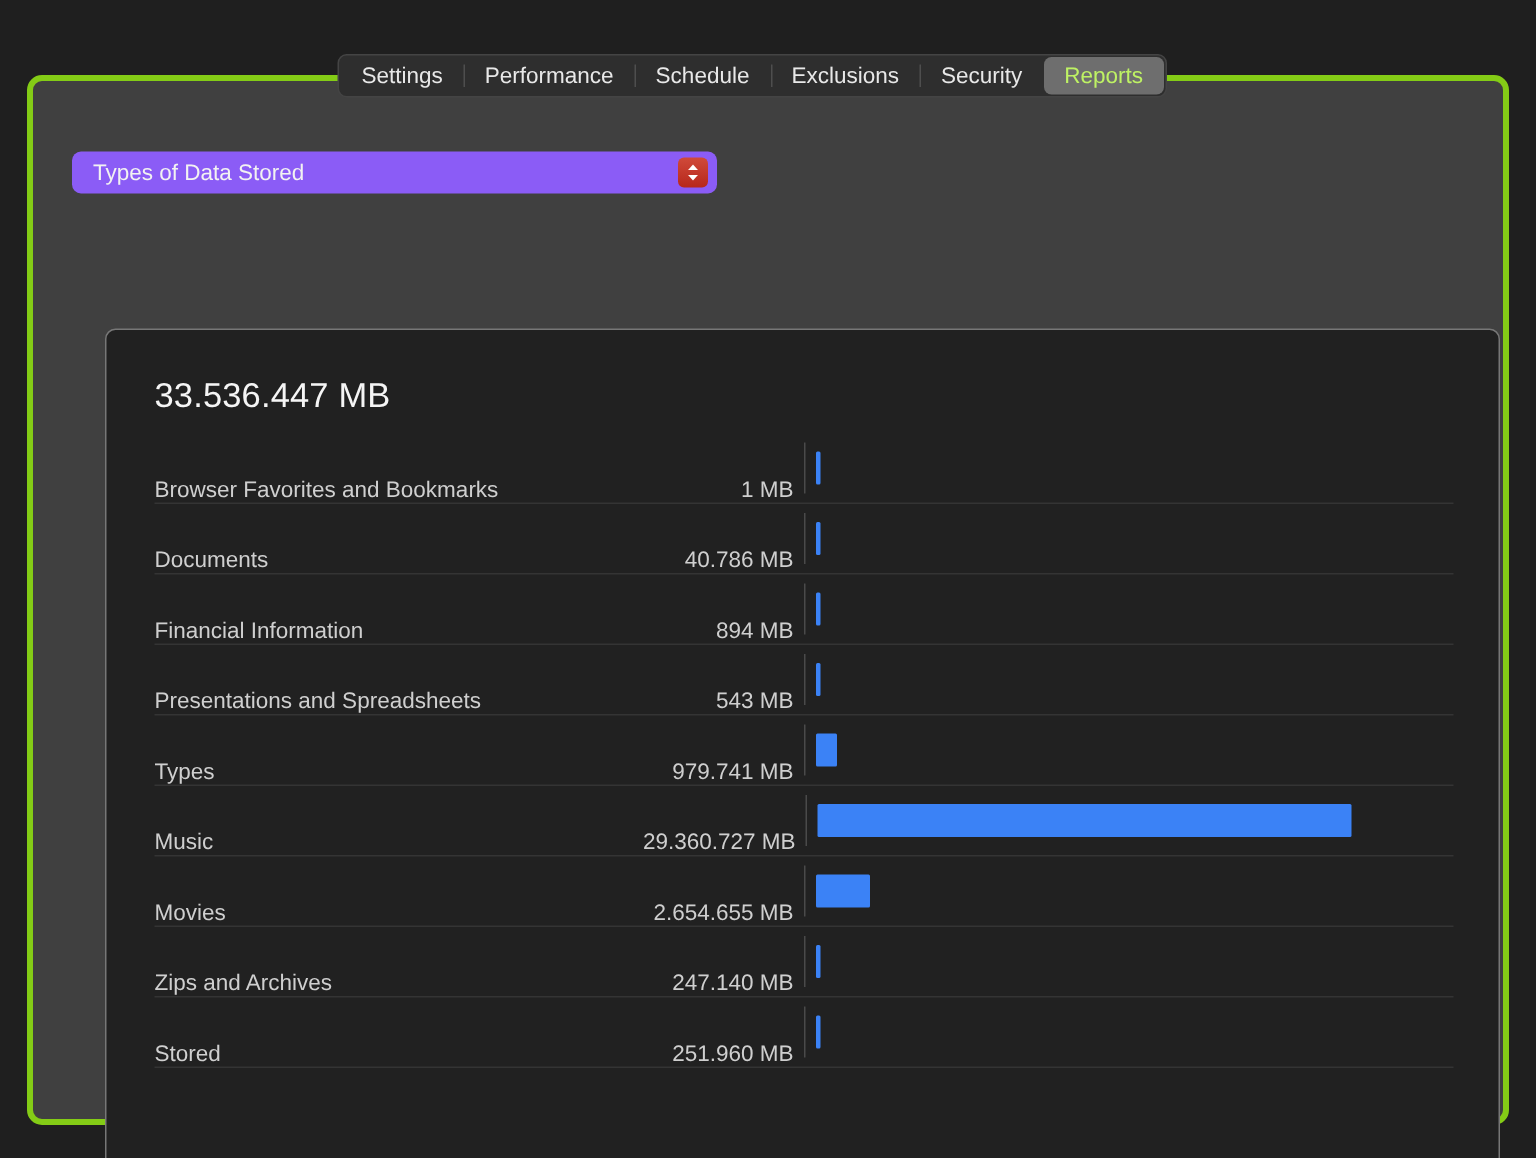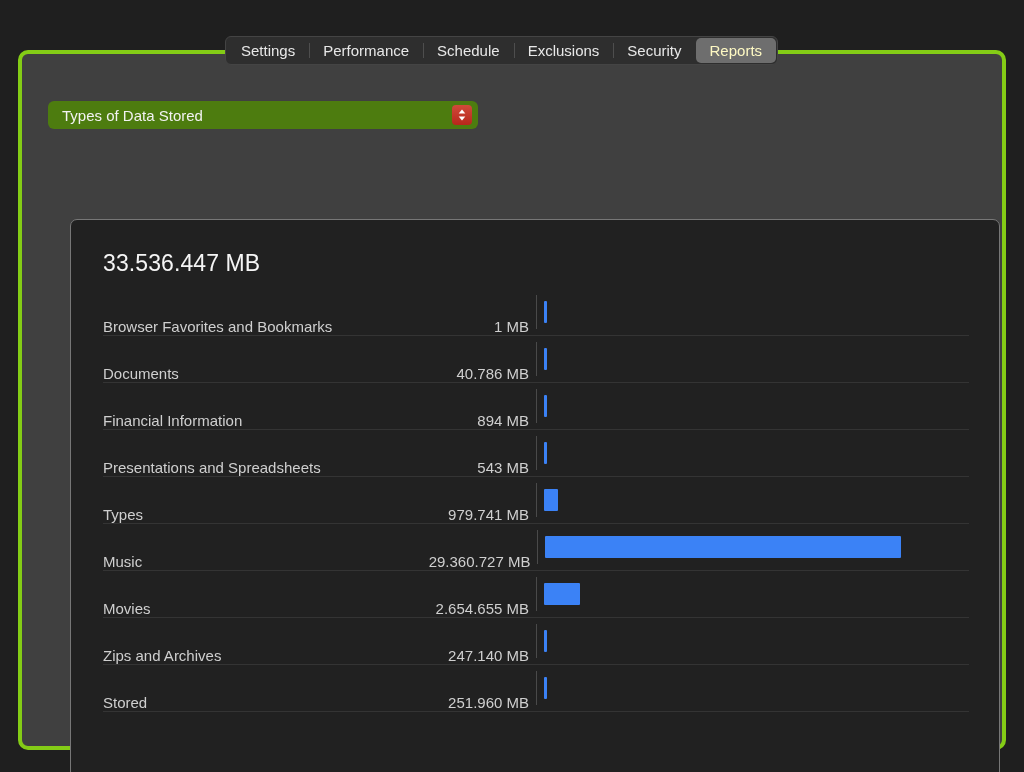--- a/index.html
+++ b/index.html
@@ -44,30 +44,30 @@
     white-space:nowrap;
     cursor:default;
   }
   .tab + .tab::before{
     content:"";
     position:absolute; left:0; top:5px; bottom:5px;
     width:1px; background:#4e4e4e;
   }
   .tab.active{
     background:#6e6e6e;
-    color:#fef9c3;
+    color:#bef264;
   }
   .tab.active::before{ display:none; }
 
   
   #type-select{
     position:absolute;
     left:48px; top:101px;
     width:430px; height:28px;
-    background:#4d7c0f;
+    background:#8b5cf6;
     border-radius:6px;
     display:flex; align-items:center;
     cursor:default;
   }
   #type-select-label{
     font-size:15px; color:#f2f2f2;
     padding-left:14px;
     flex:1;
   }
   #type-select-arrows{

